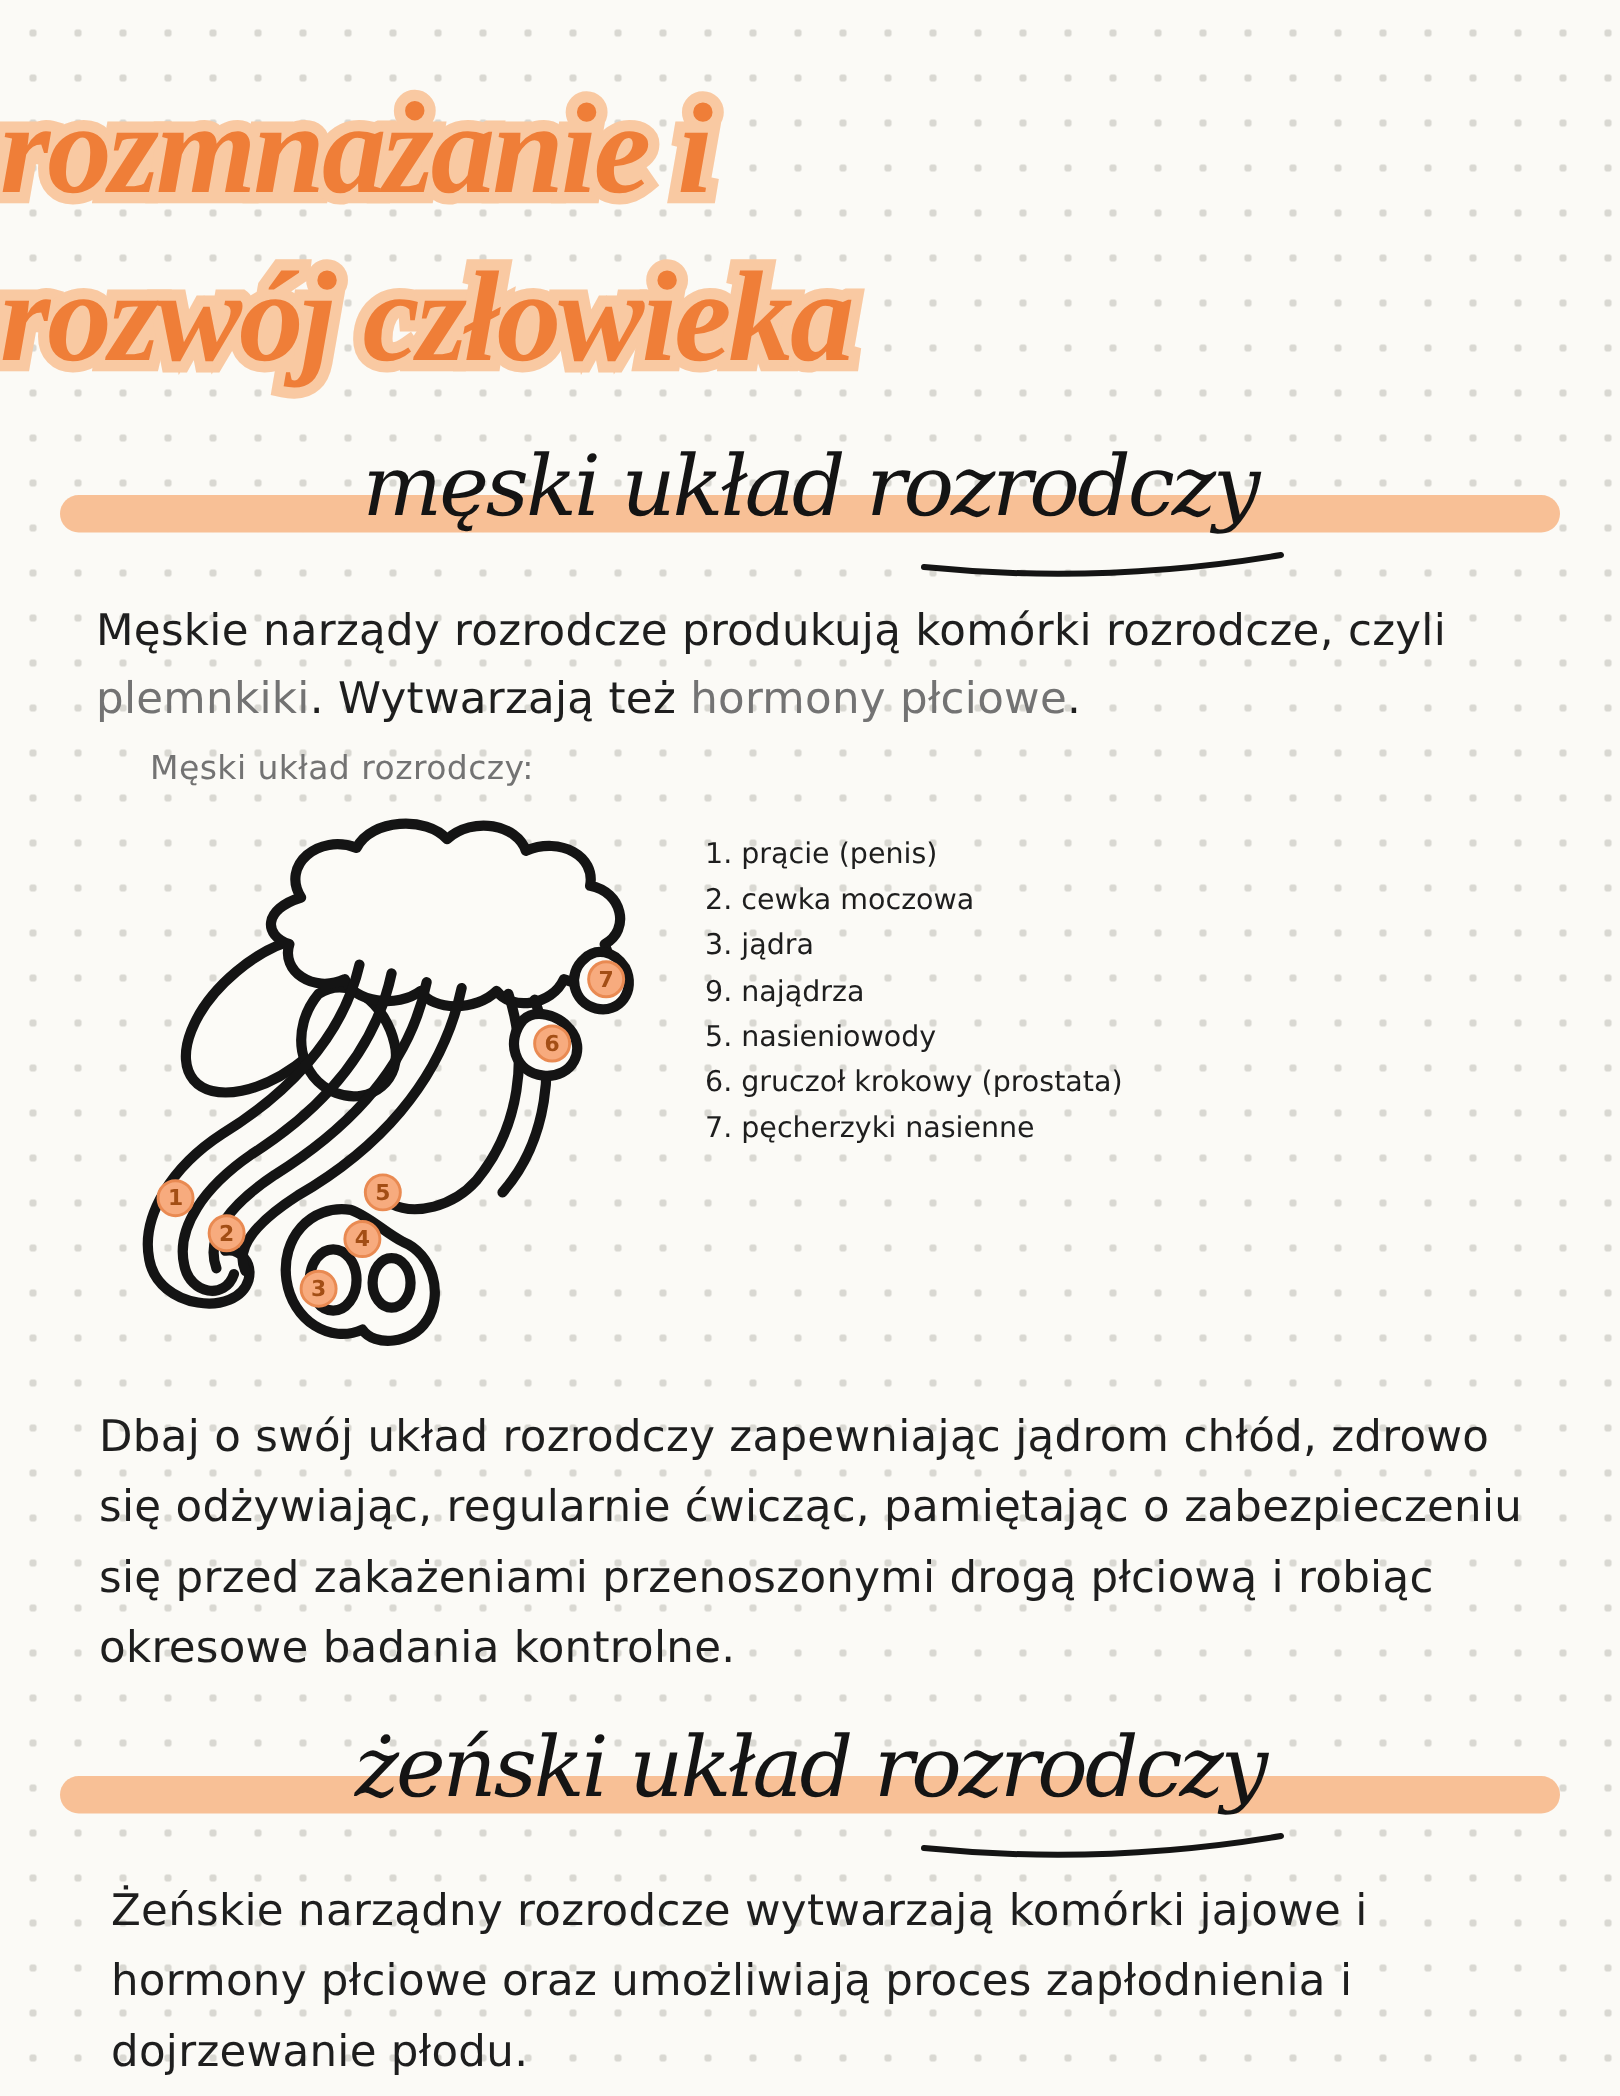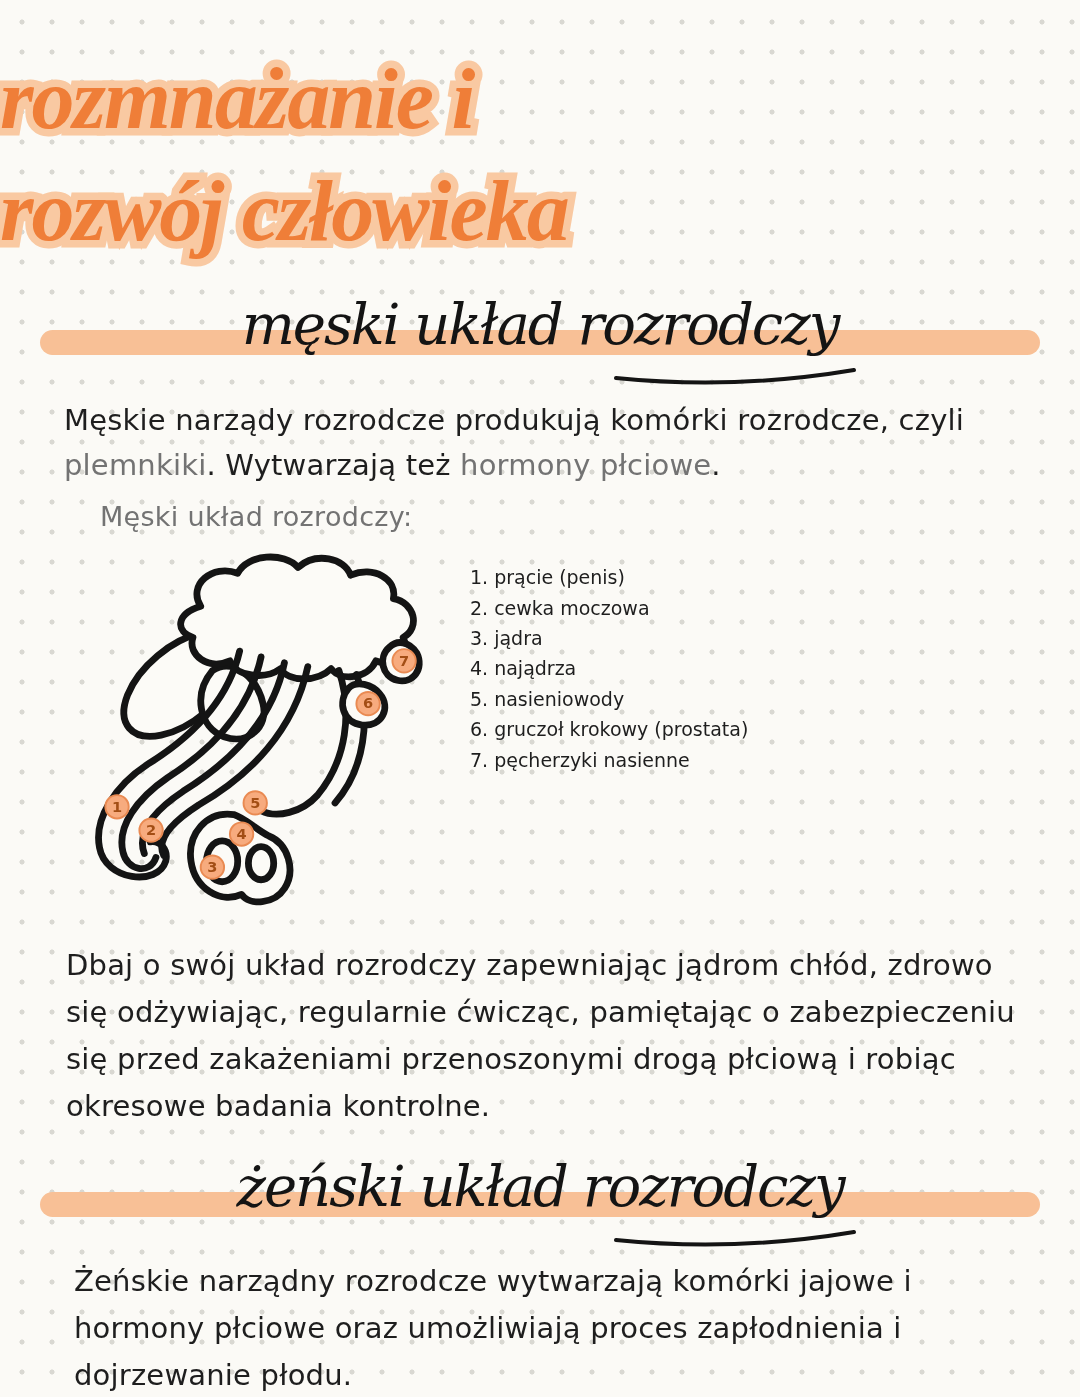--- a/index.html
+++ b/index.html
@@ -39,21 +39,21 @@
     position:relative;text-align:center;
     font-family:"DejaVu Serif",serif;font-style:italic;font-weight:normal;
     font-size:56px;color:#141414;letter-spacing:-2px;white-space:nowrap;
   }
   .section-heading .flourish{position:absolute;top:74px;left:57%;width:250px;height:20px}
 
   
   .body{font-size:29px;line-height:1.56;letter-spacing:.2px}
   .intro{margin:18px 56px 0 64px;max-width:950px}
   .orange{color:#737373}
-  .caption{margin:8px 0 0 100px;font-size:27px;letter-spacing:.3px}
+  .caption{margin:8px 0 0 100px;font-size:22px;letter-spacing:.3px}
   .care{margin:34px 52px 0 66px;max-width:966px;line-height:1.62}
   .female-intro{margin:16px 44px 0 74px;max-width:972px;line-height:1.62}
 
   
   .diagram-row{display:flex;align-items:flex-start;margin:8px 40px 0 78px}
   .diagram{width:392px;flex:0 0 auto}
   .organ-list{list-style:none;margin-top:16px;font-size:19px;line-height:1.6}
   .diagram svg{display:block}
   .ink{stroke:#141414;stroke-width:7;fill:none;stroke-linecap:round;stroke-linejoin:round}
   .ink-fill{stroke:#141414;stroke-width:7;fill:#fcfbf7;stroke-linejoin:round}
@@ -132,21 +132,21 @@
             <circle class="marker-dot" cx="325" cy="118" r="12"></circle>
             <text class="marker-num" x="325" y="123">7</text>
           </g>
         </svg>
       </div>
 
       <ul class="organ-list">
         <li>1. prącie (penis)</li>
         <li>2. cewka moczowa</li>
         <li>3. jądra</li>
-        <li>4. najądrza</li>
+        <li>9. najądrza</li>
         <li>5. nasieniowody</li>
         <li>6. gruczoł krokowy (prostata)</li>
         <li>7. pęcherzyki nasienne</li>
       </ul>
     </div>
 
     <p class="body care">Dbaj o swój układ rozrodczy zapewniając jądrom chłód, zdrowo się odżywiając, regularnie ćwicząc, pamiętając o zabezpieczeniu się przed zakażeniami przenoszonymi drogą płciową i robiąc okresowe badania kontrolne.</p>
   </section>
 
   <section>

